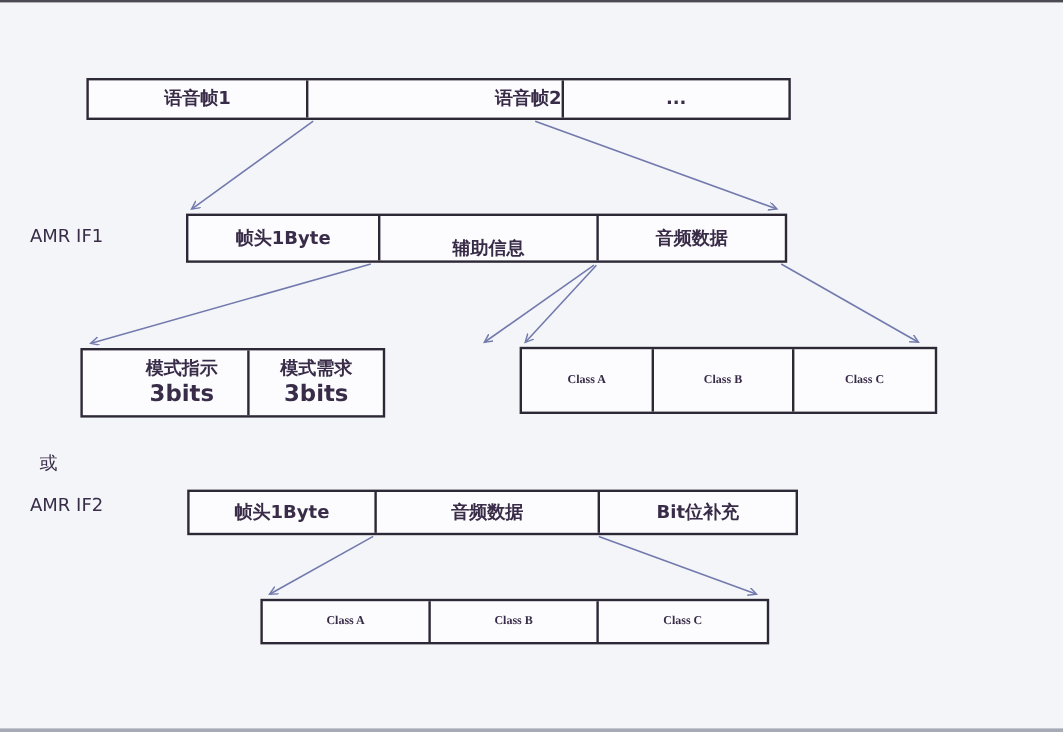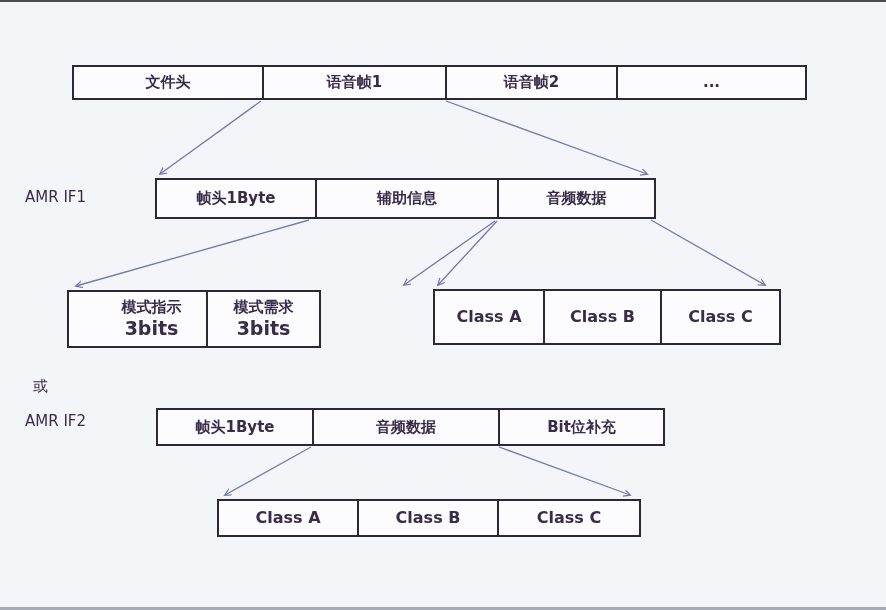--- a/index.html
+++ b/index.html
@@ -43,21 +43,21 @@
     border-right: 2px solid var(--border);
     box-sizing: border-box;
     font-weight: 700;
     color: var(--text);
     font-size: 15px;
     line-height: 1.25;
     white-space: nowrap;
   }
   .cell:last-child { border-right: none; }
   .cell .sub { font-size: 19px; }
-  .cell.small { font-size: 16px; }
+  .cell.small { font-size: 10px; font-family: Liberation Serif, serif; }
   .side-label {
     position: absolute;
     font-weight: 400;
     color: var(--text);
     font-size: 15px;
     white-space: nowrap;
   }
   svg.arrows {
     position: absolute;
     top: 0; left: 0;
@@ -84,40 +84,37 @@
     <line x1="446" y1="101" x2="647" y2="174" marker-end="url(#arrowV)"></line>
     <line x1="309" y1="220" x2="76" y2="286" marker-end="url(#arrowV)"></line>
     <line x1="495" y1="221" x2="404" y2="285" marker-end="url(#arrowV)"></line>
     <line x1="497" y1="221" x2="438" y2="285" marker-end="url(#arrowV)"></line>
     <line x1="651" y1="220" x2="765" y2="285" marker-end="url(#arrowV)"></line>
     <line x1="311" y1="447" x2="225" y2="495" marker-end="url(#arrowV)"></line>
     <line x1="499" y1="447" x2="630" y2="495" marker-end="url(#arrowV)"></line>
   </svg>
 
   <div class="box-row" style="left:72px; top:65px; height:35px;">
-    <div class="cell" style="width:190px;">
-        <span>文件头</span>
-      </div>
     <div class="cell" style="width:183px;">
         <span>语音帧1</span>
       </div>
-    <div class="cell" style="width:171px;">
+    <div class="cell" style="width:213px;align-items:flex-end;">
         <span>语音帧2</span>
       </div>
     <div class="cell" style="width:187px;">
         <span>...</span>
       </div>
   </div>
 
   <div class="side-label" style="left:25px; top:188px;">AMR IF1</div>
   <div class="box-row" style="left:155px; top:178px; height:41px;">
     <div class="cell" style="width:160px;">
         <span>帧头1Byte</span>
       </div>
-    <div class="cell" style="width:182px;">
+    <div class="cell" style="width:182px;justify-content:flex-end;">
         <span>辅助信息</span>
       </div>
     <div class="cell" style="width:155px;">
         <span>音频数据</span>
       </div>
   </div>
 
   <div class="box-row" style="left:67px; top:290px; height:58px;padding-left:28px;">
     <div class="cell" style="width:111px;">
       <span>模式指示</span>

